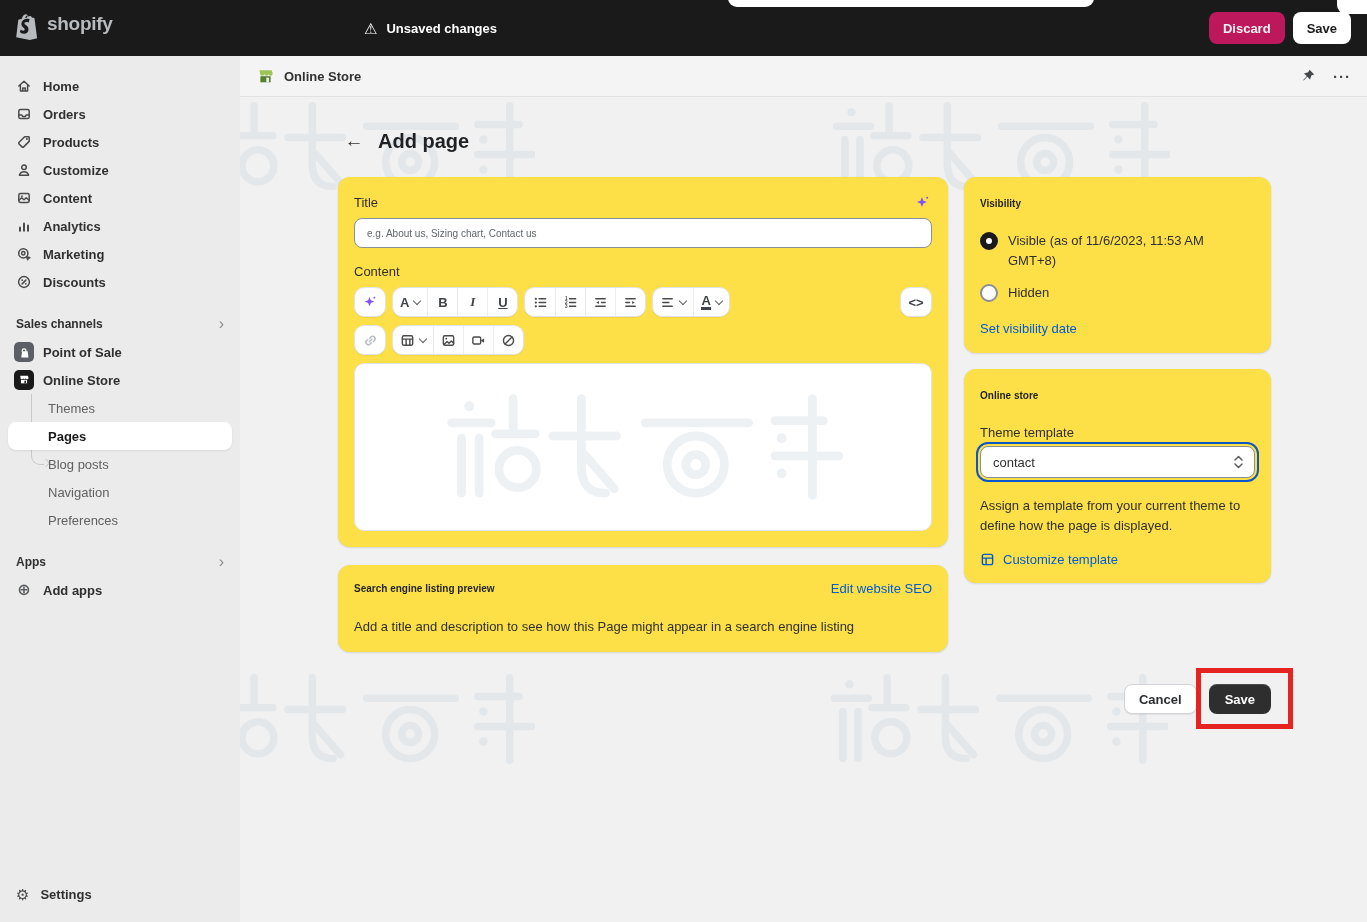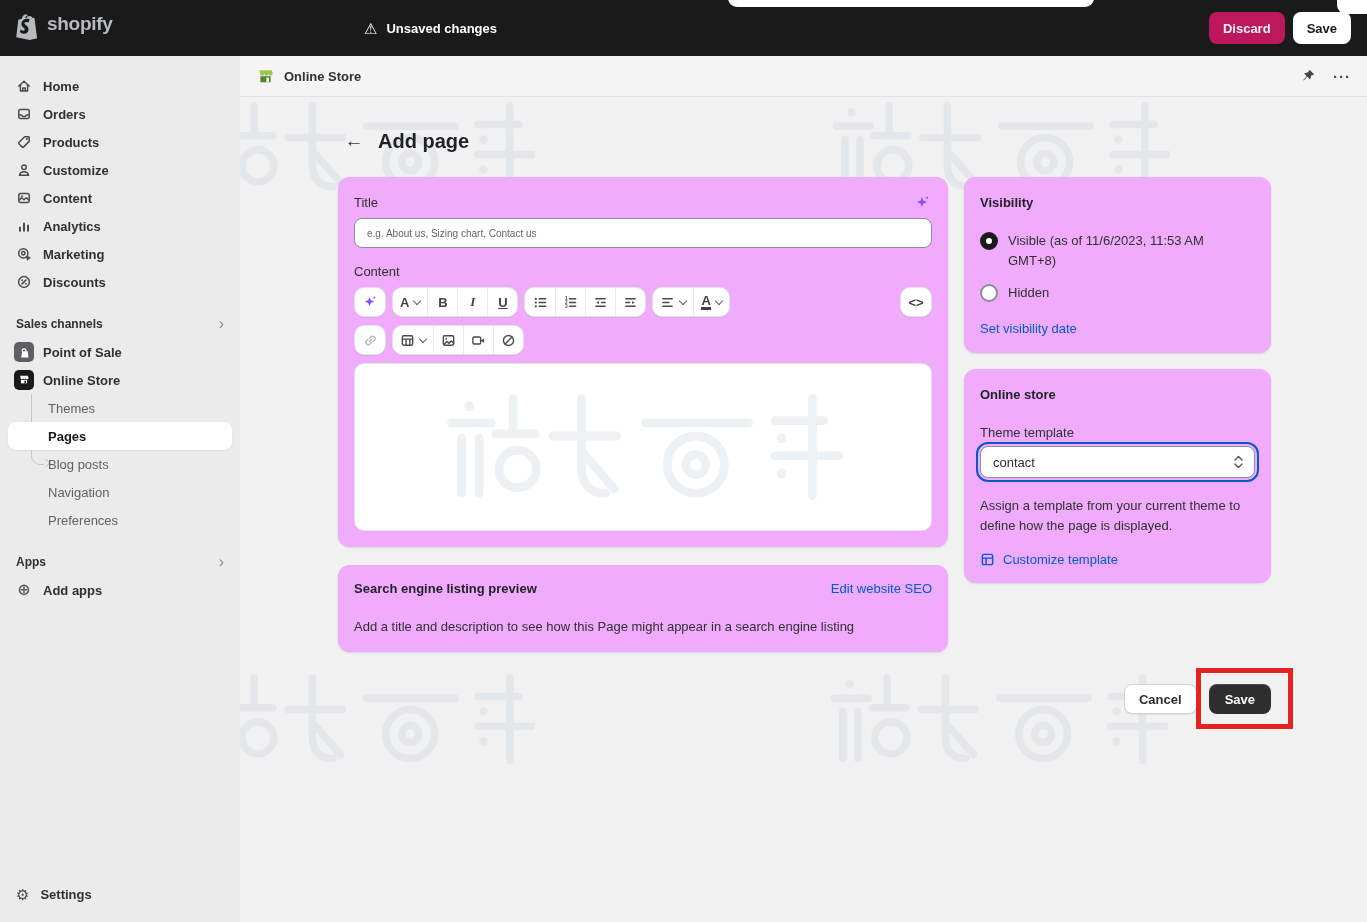--- a/index.html
+++ b/index.html
@@ -57,21 +57,21 @@
 
   
   .content{position:absolute;left:240px;top:97px;right:0;bottom:0;z-index:5;}
   .heading-row{margin:30px 0 0 100px;width:933px;display:flex;align-items:center;gap:10px;}
   .back-btn{width:28px;height:28px;border-radius:8px;display:flex;align-items:center;justify-content:center;
     font-size:19px;color:#303030;cursor:pointer;border:none;background:transparent;}
   .page-title{font-size:20px;font-weight:700;color:#1f2124;margin:0;}
   .columns{display:flex;gap:16px;margin:22px 0 0 98px;width:933px;align-items:flex-start;}
   .col-l{width:610px;flex:none;}
   .col-r{width:307px;flex:none;}
-  .card{background:#f0abfc;border-radius:12px;box-shadow:0 1px 2px rgba(31,33,36,.12),0 0 1px rgba(0,0,0,.1);}
+  .card{background:#fde047;border-radius:12px;box-shadow:0 1px 2px rgba(31,33,36,.12),0 0 1px rgba(0,0,0,.1);}
 
   .form-card{padding:16px;}
   .field-label{font-size:13px;color:#303030;}
   .title-row{display:flex;justify-content:space-between;align-items:center;}
   .icon-btn{background:transparent;border:none;padding:2px;cursor:pointer;display:flex;align-items:center;}
   .text-input{margin-top:6px;width:100%;height:30px;border:1px solid #8a9096;border-radius:8px;padding:0 12px;
     font-size:10px;color:#303030;background:#fff;font-family:inherit;}
   .text-input::placeholder{color:#5f666d;}
   .content-label{display:block;margin-top:16px;}
 
@@ -88,21 +88,21 @@
   .chv{width:6px;height:6px;border-right:1.6px solid #5c5f62;border-bottom:1.6px solid #5c5f62;
     transform:rotate(45deg);margin-top:-3px;}
   .grp-right{margin-left:auto;}
   .tb-disabled{color:#b5b9bd;cursor:default;}
   .editor{margin-top:8px;height:168px;border:1px solid #e1e3e5;border-radius:10px;position:relative;overflow:hidden;
     background:#fff;cursor:text;}
   .editor .wm{position:absolute;left:50%;top:50%;transform:translate(-50%,-50%);color:#eef1f4;}
 
   .seo-card{margin-top:18px;padding:16px;}
   .seo-head{display:flex;justify-content:space-between;align-items:center;}
-  .card-title{font-size:13px;font-weight:700;color:#1f2124;}
+  .card-title{font-size:10px;font-weight:700;color:#1f2124;}
   .link{color:#005bd3;font-size:13px;text-decoration:none;cursor:pointer;}
   .seo-desc{margin-top:22px;font-size:13px;color:#303030;line-height:18px;}
 
   .vis-card{padding:16px;}
   .radio-row{display:flex;gap:10px;margin-top:12px;align-items:flex-start;cursor:pointer;}
   .radio-row.first{margin-top:20px;}
   .radio{width:18px;height:18px;border-radius:50%;border:2px solid #898f94;background:#fff;flex:none;margin-top:1px;}
   .radio.on{border:6px solid #1a1a1a;}
   .radio-label{font-size:13px;color:#303030;line-height:20px;max-width:250px;}
   .vis-link{display:inline-block;margin-top:18px;}

